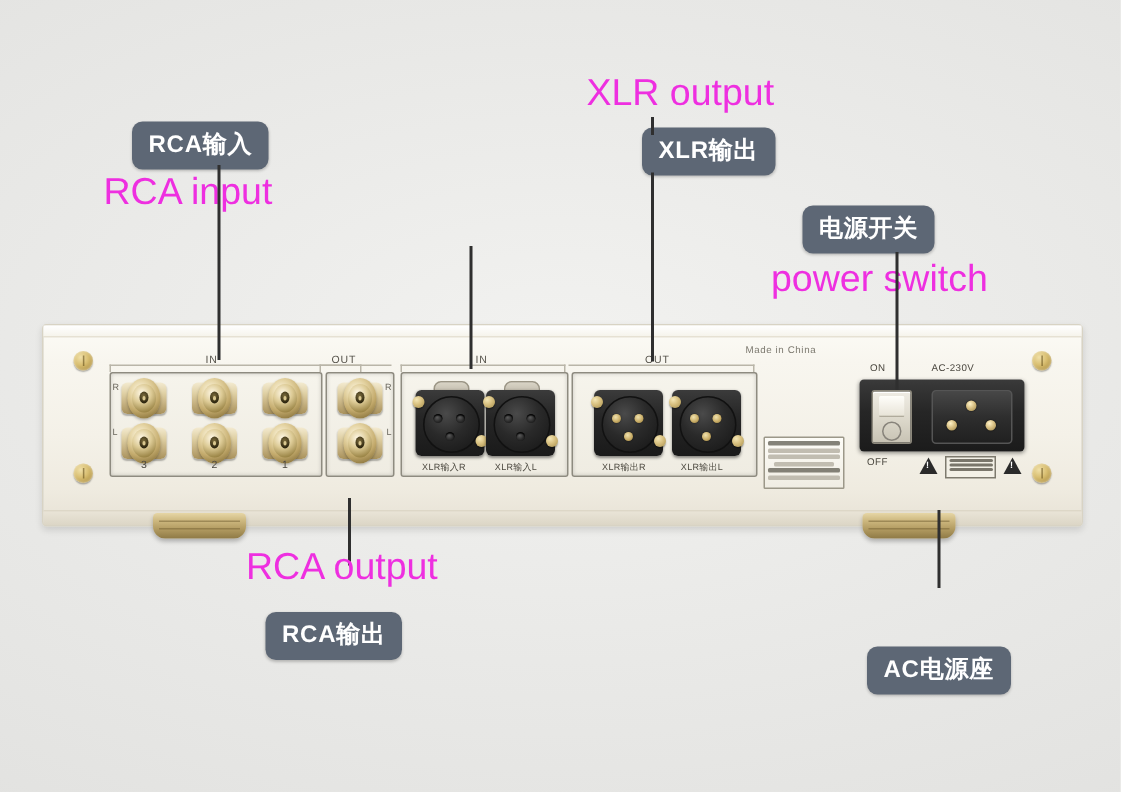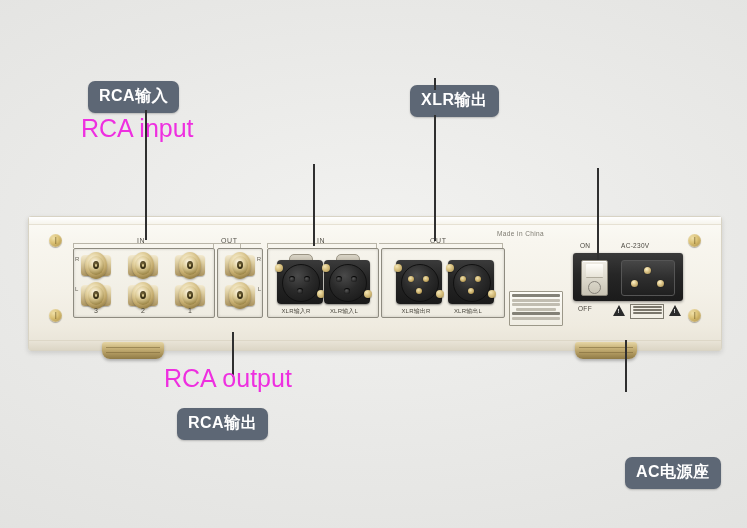--- a/index.html
+++ b/index.html
@@ -432,31 +432,34 @@
   <div class="foot" style="left:102px;top:342px;width:62px;height:17px;">
     <div class="fl" style="top:5px;"></div>
     <div class="fl" style="top:10px;"></div>
   </div>
   <div class="foot" style="left:575px;top:342px;width:62px;height:17px;">
     <div class="fl" style="top:5px;"></div>
     <div class="fl" style="top:10px;"></div>
   </div>
 
   <div class="chip" style="left:88px;top:81px;">RCA输入</div>
-  <div class="enlbl" style="left:81px;top:114px;">RCA input</div>
+  <div class="enlbl" style="left:69px;top:114px;">RCA input</div>
   <div class="leader" style="left:145px;top:110px;height:130px;"></div>
 
   <div class="leader" style="left:313px;top:164px;height:82px;"></div>
 
-  <div class="chip" style="left:410px;top:85px;">XLR输出</div>
+  <div class="enlbl" style="left:391px;top:48px;">XLR output</div>
+  <div class="chip" style="left:428px;top:85px;">XLR输出</div>
   <div class="leader" style="left:434px;top:78px;height:12px;"></div>
   <div class="leader" style="left:434px;top:115px;height:126px;"></div>
 
+  <div class="chip" style="left:535px;top:137px;">电源开关</div>
+  <div class="enlbl" style="left:514px;top:172px;">power switch</div>
   <div class="leader" style="left:597px;top:168px;height:92px;"></div>
 
   <div class="leader" style="left:232px;top:332px;height:45px;"></div>
   <div class="enlbl" style="left:164px;top:364px;">RCA output</div>
   <div class="chip" style="left:177px;top:408px;">RCA输出</div>
 
   <div class="leader" style="left:625px;top:340px;height:52px;"></div>
-  <div class="chip" style="left:578px;top:457px;margin-left:47px;">AC电源座</div>
+  <div class="chip" style="left:578px;top:431px;">AC电源座</div>
 
 </div>
 
 </body></html>

